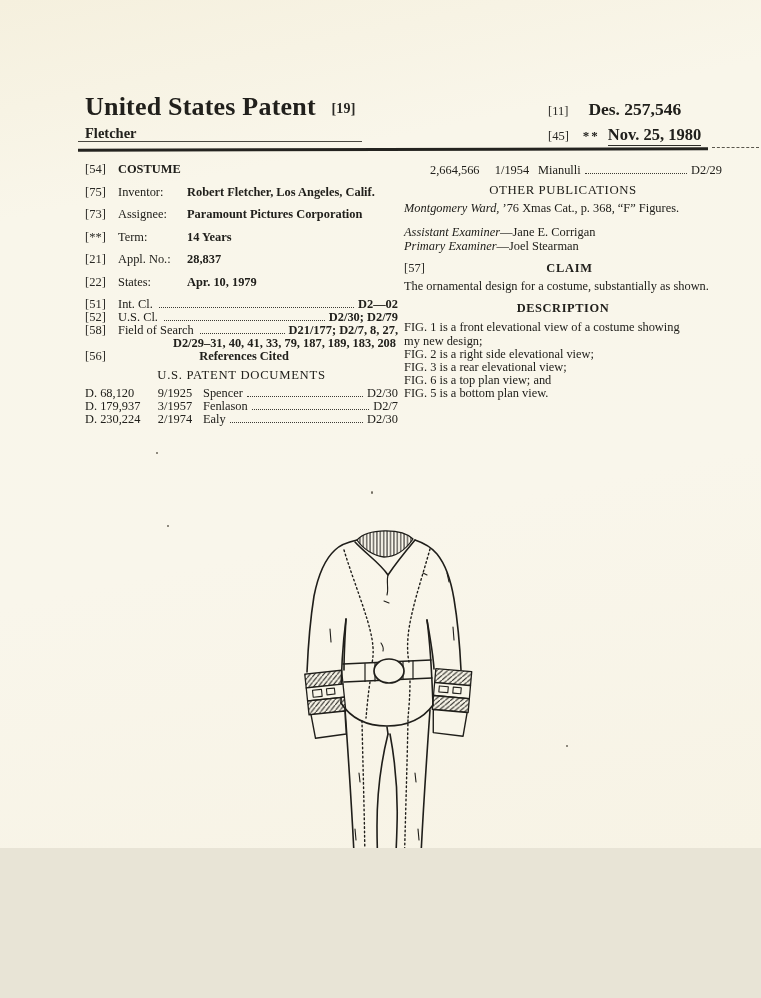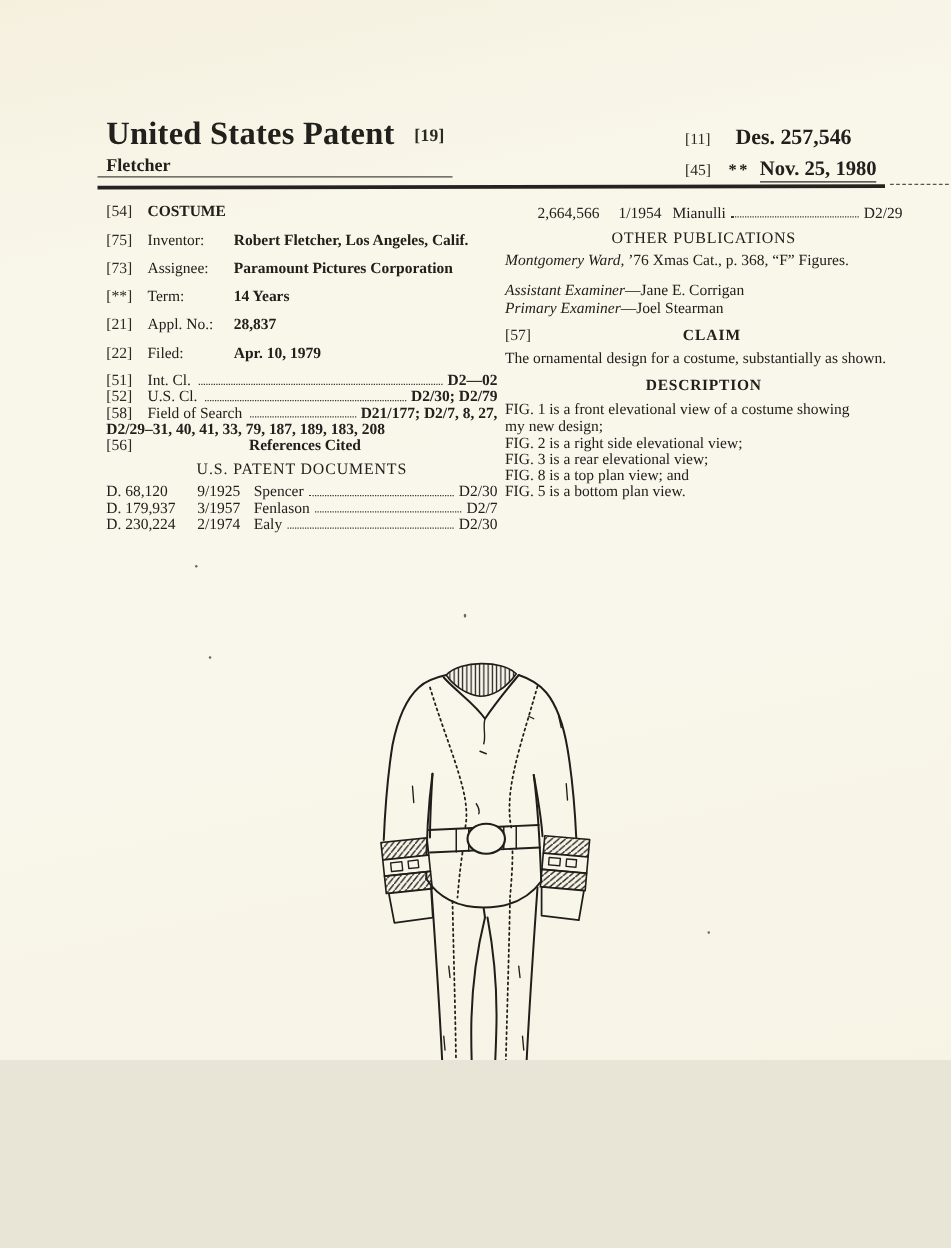--- a/index.html
+++ b/index.html
@@ -25,21 +25,21 @@
   .col{position:absolute;top:163px;font-size:12.4px;line-height:13px;}
   .col-left{left:85px;width:313px;}
   .col-right{left:404px;width:318px;}
   .frow{display:grid;grid-template-columns:33px 69px 1fr;margin-bottom:9.6px;}
   .frow .val,.frow .lblbold{font-weight:bold;}
   .crow{display:flex;align-items:baseline;}
   .crow .ccode{flex:none;width:33px;}
   .crow .clabel{flex:none;padding-right:2px;}
   .crow .cval{flex:none;font-weight:bold;}
   .leader{flex:1;border-bottom:1.7px dotted #3c3a33;margin:0 4px 2px 4px;min-width:8px;}
-  .crow2{font-weight:bold;padding-right:2px;}
+  .crow2{text-align:right;font-weight:bold;padding-right:2px;}
   .refhead{display:flex;}
   .refhead .ccode{flex:none;width:33px;}
   .refhead .h{flex:1;text-align:center;font-weight:bold;padding-right:28px;}
   .subhead{margin-top:6px;text-align:center;letter-spacing:.7px;font-size:12.7px;}
   .docs{margin-top:5px;}
   .drow{display:flex;align-items:baseline;line-height:13.2px;}
   .drow .dnum{flex:none;width:64px;text-align:left;}
   .drow .ddate{flex:none;width:52px;text-align:center;}
   .drow .dname{flex:none;padding-left:2px;}
   .drow .dclass{flex:none;}
@@ -104,21 +104,21 @@
       <span>Term:</span>
       <span class="val">14 Years</span>
     </div>
     <div class="frow">
       <span class="bkt">[21]</span>
       <span>Appl. No.:</span>
       <span class="val">28,837</span>
     </div>
     <div class="frow" style="margin-bottom:9px">
       <span class="bkt">[22]</span>
-      <span>Filed:</span>
+      <span>States:</span>
       <span class="val">Apr. 10, 1979</span>
     </div>
 
     <div class="crow">
       <span class="ccode bkt">[51]</span>
       <span class="clabel">Int. Cl.</span>
       <span class="leader"></span>
       <span class="cval">D2—02</span>
     </div>
     <div class="crow">
@@ -190,21 +190,21 @@
       <span class="h">CLAIM</span>
     </div>
     <div class="claimtext">The ornamental design for a costume, substantially as shown.</div>
 
     <div class="deschead">DESCRIPTION</div>
     <div class="desc">
       <div>FIG. 1 is a front elevational view of a costume showing</div>
       <div>my new design;</div>
       <div>FIG. 2 is a right side elevational view;</div>
       <div>FIG. 3 is a rear elevational view;</div>
-      <div>FIG. 8 is a top plan view; and</div>
+      <div>FIG. 6 is a top plan view; and</div>
       <div>FIG. 5 is a bottom plan view.</div>
     </div>
   </div>
 
   <svg class="fig" viewBox="0 0 230 448" fill="none" stroke="#1f1e1a" stroke-width="1.6" stroke-linecap="round" stroke-linejoin="round">
     <defs>
       <pattern id="vh" patternUnits="userSpaceOnUse" width="3.4" height="9">
         <path d="M1.7,0 V9" stroke="#1f1e1a" stroke-width="1"></path>
       </pattern>
       <pattern id="dh" patternUnits="userSpaceOnUse" width="5" height="5">

